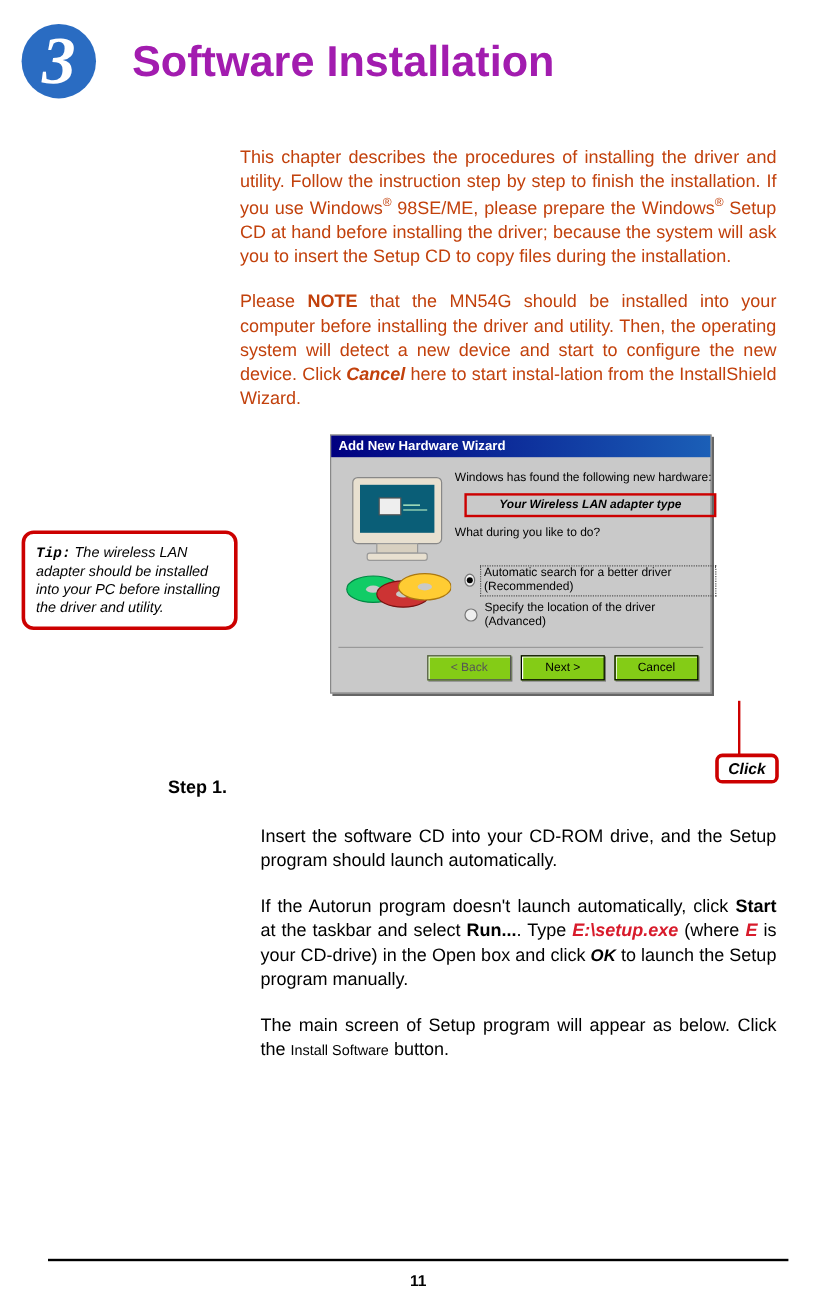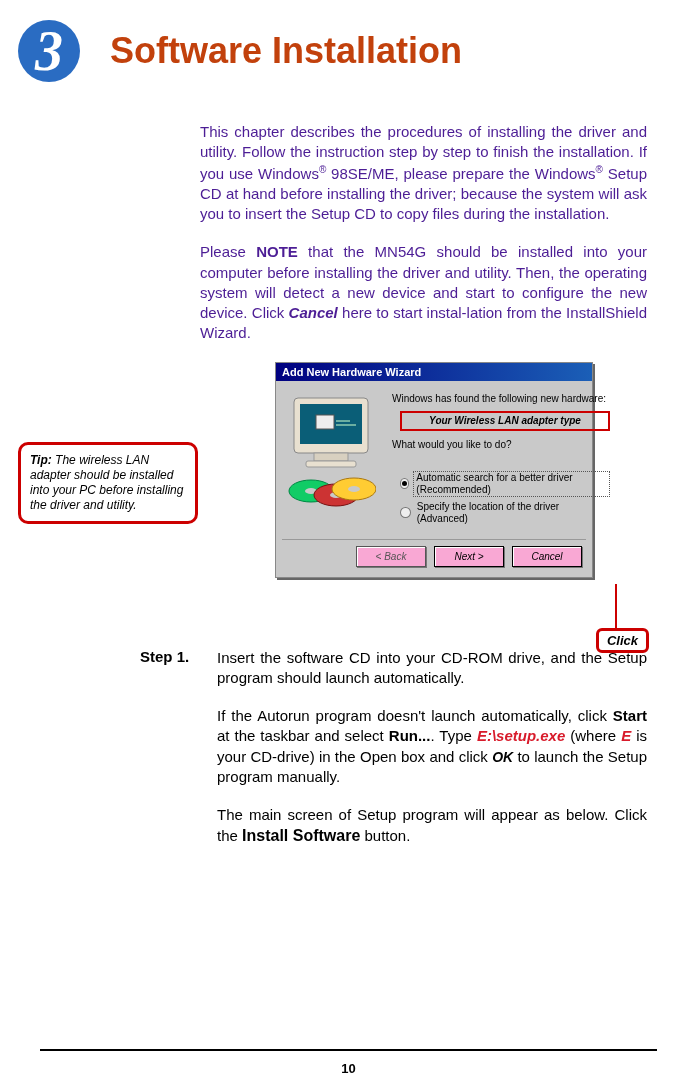--- a/index.html
+++ b/index.html
@@ -1,58 +1,58 @@
 <!DOCTYPE html>
 <html><head>
   <meta charset="utf-8">
   <style>
     * { box-sizing: border-box; margin: 0; padding: 0; }
     body { width: 697px; height: 1092px; background: #fff; font-family: Arial, Helvetica, sans-serif; position: relative; }
     .page { padding: 10px 40px 0 10px; }
     .header-row { display: flex; align-items: center; margin-bottom: 40px; padding-top: 10px; }
     .chapter-badge { width: 62px; height: 62px; border-radius: 50%; background: #2a6cc2; display: flex; align-items: center; justify-content: center; margin-right: 30px; margin-left: 8px; }
     .chapter-number { color: #fff; font-size: 56px; font-weight: bold; font-style: italic; font-family: Georgia, serif; line-height: 1; }
-    .chapter-title { font-size: 36px; font-weight: bold; color: #c2410c; }
+    .chapter-title { font-size: 36px; font-weight: bold; color: #a21caf; }
     .intro-block { margin-left: 190px; margin-right: 10px; }
-    .intro-para { font-size: 15px; color: #4c1d95; text-align: justify; line-height: 1.35; margin-bottom: 18px; }
+    .intro-para { font-size: 15px; color: #c2410c; text-align: justify; line-height: 1.35; margin-bottom: 18px; }
     .sup { font-size: 10px; vertical-align: super; }
     .wizard-row { position: relative; margin-top: 8px; margin-bottom: 20px; }
     .tip-box { position: absolute; left: 8px; top: 80px; width: 180px; border: 3px solid #cc0000; border-radius: 10px; padding: 8px 9px; font-size: 12px; font-style: italic; color: #000; line-height: 1.25; }
-    .tip-label { font-weight: bold; }
+    .tip-label { font-weight: bold; font-family: Liberation Mono, monospace; }
     .wizard-container { margin-left: 265px; width: 318px; }
     .wizard-window { border: 1px solid #888; background: #c9c9c9; box-shadow: 2px 2px 0 #666; }
     .wizard-titlebar { background: linear-gradient(to right, #000080, #1b5fb7); color: #fff; font-size: 11px; font-weight: bold; padding: 3px 6px; }
-    .wizard-body { display: flex; padding: 12px 10px 8px 10px; gap: 16px; }
+    .wizard-body { display: flex; padding: 12px 10px 8px 10px; gap: 3px; }
     .wizard-left { width: 120px; display: flex; flex-direction: column; justify-content: flex-start; align-items: center; }
     .monitor-svg { margin-bottom: 4px; }
     .discs-svg { margin-top: -6px; }
     .wizard-right { flex: 1; font-size: 10px; color: #000; line-height: 1.2; }
     .wizard-text-line { margin-bottom: 6px; }
     .adapter-box { border: 2px solid #cc0000; padding: 2px 6px; margin: 4px 0 8px 8px; width: 210px; font-size: 10px; font-style: italic; font-weight: bold; text-align: center; }
     .radio-group { margin-left: 8px; margin-top: 20px; }
     .radio-line { display: flex; align-items: center; margin-bottom: 4px; font-size: 10px; }
     .radio-dot { width: 11px; height: 11px; border-radius: 50%; border: 1px solid #777; background: #eee; margin-right: 4px; display: flex; align-items: center; justify-content: center; }
     .radio-dot.filled::after { content: ""; width: 5px; height: 5px; border-radius: 50%; background: #000; }
     .radio-label { border: 1px dotted #555; padding: 0 2px; }
     .radio-label.plain { border: none; }
     .wizard-divider { border-top: 1px solid #999; margin: 2px 6px 6px 6px; }
     .wizard-buttons { display: flex; justify-content: flex-end; gap: 8px; padding: 0 10px 10px 0; }
-    .wiz-btn { width: 70px; height: 21px; border: 1px solid #555; background: #f9a8d4; font-size: 10px; display: flex; align-items: center; justify-content: center; color: #555; box-shadow: 1px 1px 0 #fff inset, 1px 1px 0 #777; font-style: italic; }
+    .wiz-btn { width: 70px; height: 21px; border: 1px solid #555; background: #84cc16; font-size: 10px; display: flex; align-items: center; justify-content: center; color: #555; box-shadow: 1px 1px 0 #fff inset, 1px 1px 0 #777; }
     .wiz-btn.active { color: #000; border: 1px solid #000; }
     .click-label { position: absolute; right: 8px; top: 266px; border: 3px solid #cc0000; border-radius: 6px; padding: 2px 8px; font-size: 13px; font-style: italic; font-weight: bold; }
     .click-line { position: absolute; right: 40px; top: 222px; width: 2px; height: 46px; background: #cc0000; }
     .step-block { margin-left: 130px; margin-right: 10px; margin-top: 70px; }
     .step-row { display: flex; gap: 12px; }
     .step-label { font-weight: bold; font-size: 15px; width: 65px; flex-shrink: 0; }
-    .step-paras { flex: 1; }
+    .step-paras { flex: 1; margin-top: 40px; }
     .step-para { font-size: 15px; text-align: justify; line-height: 1.35; margin-bottom: 18px; }
     .red-path { color: #d81b2b; font-weight: bold; font-style: italic; }
     .red-drive { color: #d81b2b; font-weight: bold; font-style: italic; }
     .small-bold-it { font-weight: bold; font-style: italic; font-size: 14px; }
-    .small-bold { font-weight: bold; font-size: 16px; }
+    .small-bold { font-weight: normal; font-size: 12px; }
     .page-footer { position: absolute; bottom: 15px; left: 0; width: 100%; text-align: center; }
     .footer-line { border-top: 2px solid #000; margin: 0 40px 8px 40px; }
     .page-num { font-size: 13px; font-weight: bold; }
   </style>
 </head>
 <body>
 
 <div class="page">
 
   <div class="header-row">
@@ -95,21 +95,21 @@
               <ellipse cx="25" cy="20" rx="6" ry="3" fill="#c9c9c9"></ellipse>
               <ellipse cx="50" cy="24" rx="22" ry="11" fill="#c33" stroke="#711"></ellipse>
               <ellipse cx="50" cy="24" rx="6" ry="3" fill="#c9c9c9"></ellipse>
               <ellipse cx="68" cy="18" rx="22" ry="11" fill="#fc3" stroke="#a71"></ellipse>
               <ellipse cx="68" cy="18" rx="6" ry="3" fill="#c9c9c9"></ellipse>
             </svg>
           </div>
           <div class="wizard-right">
             <div class="wizard-text-line">Windows has found the following new hardware:</div>
             <div class="adapter-box">Your Wireless LAN adapter type</div>
-            <div class="wizard-text-line">What would you like to do?</div>
+            <div class="wizard-text-line">What during you like to do?</div>
             <div class="radio-group">
               <div class="radio-line">
                 <span class="radio-dot filled"></span>
                 <span class="radio-label">Automatic search for a better driver (Recommended)</span>
               </div>
               <div class="radio-line">
                 <span class="radio-dot"></span>
                 <span class="radio-label plain">Specify the location of the driver (Advanced)</span>
               </div>
             </div>
@@ -140,14 +140,14 @@
           <span>The main screen of Setup program will appear as below. Click the </span><span class="small-bold">Install Software</span><span> button.</span>
         </p>
       </div>
     </div>
   </div>
 
 </div>
 
 <div class="page-footer">
   <div class="footer-line"></div>
-  <span class="page-num">10</span>
+  <span class="page-num">11</span>
 </div>
 
 </body></html>

